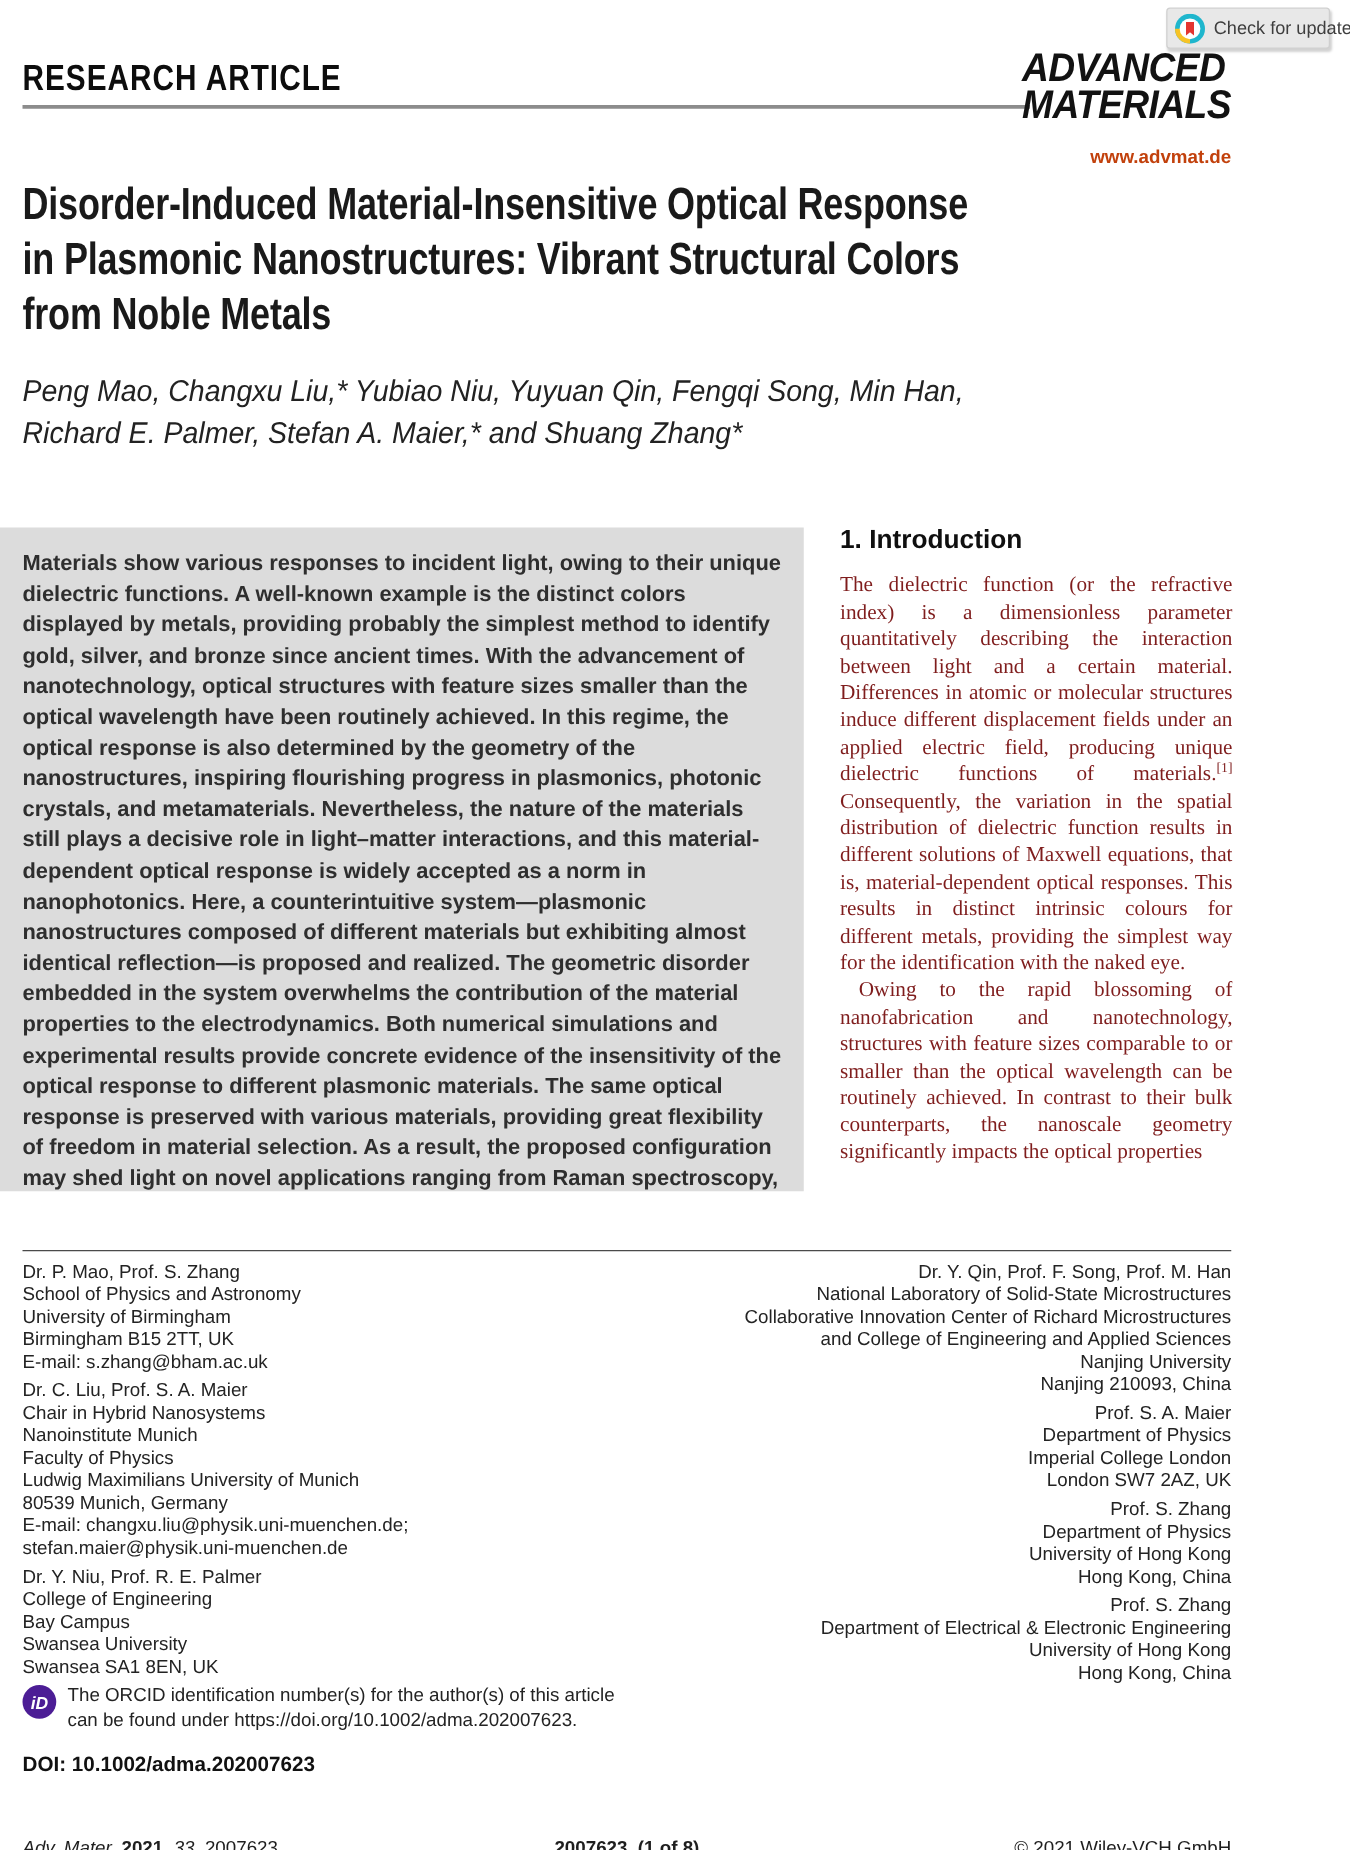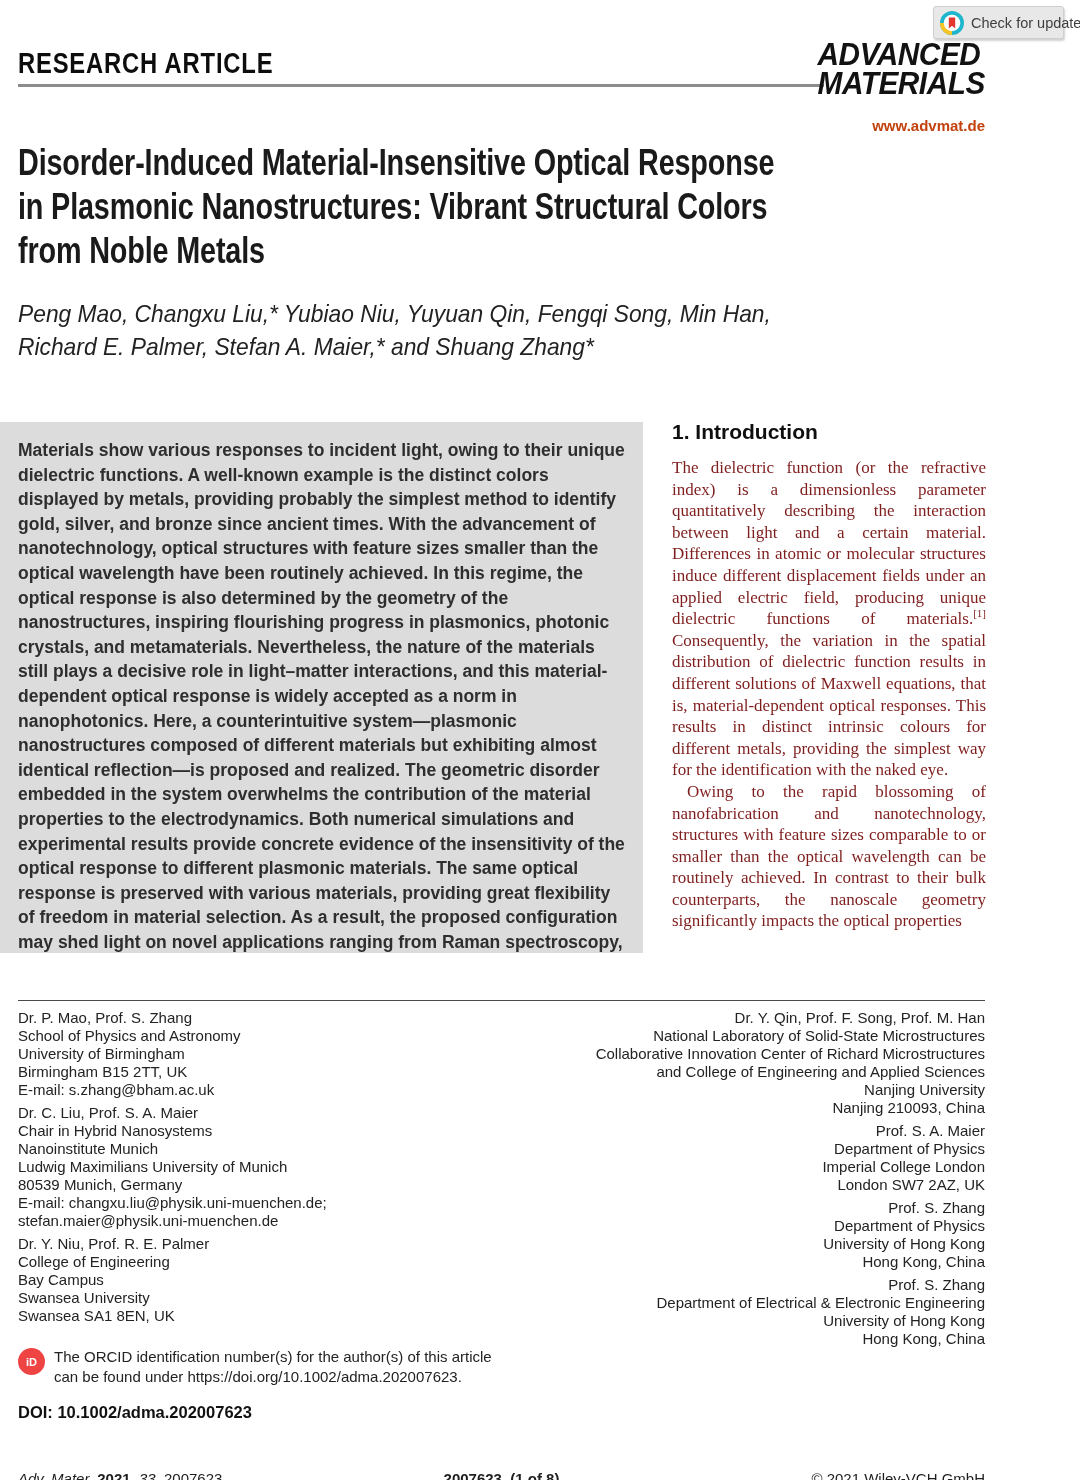--- a/index.html
+++ b/index.html
@@ -56,23 +56,24 @@
   .affil-rule { position:absolute; top:1000px; left:18px; width:967px; height:1px; background:#4a4a4a; }
   .affils { position:absolute; top:1009px; left:18px; width:967px; display:flex; }
   .affil-col-left { width:499px; flex:0 0 auto; }
   .affil-col-right { width:468px; flex:0 0 auto;text-align:right; }
   .affil-group { margin-bottom:5px; }
   .affil-line { font-size:15px; line-height:18px; color:#232323; }
 
   
   .orcid-row { position:absolute; top:1347px; left:18px; width:500px; display:flex; gap:9px; }
   .orcid-icon {
-    flex:0 0 auto; width:27px; height:27px; border-radius:50%; background:#ef4444;
-    color:#ffffff; font-weight:bold; font-size:11px; display:flex; align-items:center; justify-content:center;
+    flex:0 0 auto; width:27px; height:27px; border-radius:50%; background:#4c1d95;
+    color:#ffffff; font-weight:bold; font-size:14px; display:flex; align-items:center; justify-content:center;
     margin-top:1px;
+    font-style:italic;
   }
   .orcid-note { margin:0; font-size:15px; line-height:19.5px; color:#232323; width:455px; }
   .doi { position:absolute; top:1403px; left:18px; font-weight:bold; font-size:16.5px; color:#111; }
 
   
   .footer { position:absolute; top:1450px; left:18px; width:967px; display:flex; align-items:baseline; font-size:15px; color:#1e1e1e; }
   .footer-left { width:330px; flex:0 0 auto;margin-top:20px; }
   .footer-center { width:307px; flex:0 0 auto; text-align:center; font-weight:bold; white-space:pre; }
   .footer-right { width:330px; flex:0 0 auto; text-align:right; }
   .it { font-style:italic; }
@@ -131,20 +132,21 @@
         <div class="affil-line">Dr. P. Mao, Prof. S. Zhang</div>
         <div class="affil-line">School of Physics and Astronomy</div>
         <div class="affil-line">University of Birmingham</div>
         <div class="affil-line">Birmingham B15 2TT, UK</div>
         <div class="affil-line">E-mail: s.zhang@bham.ac.uk</div>
       </div>
       <div class="affil-group">
         <div class="affil-line">Dr. C. Liu, Prof. S. A. Maier</div>
         <div class="affil-line">Chair in Hybrid Nanosystems</div>
         <div class="affil-line">Nanoinstitute Munich</div>
+        <div class="affil-line">Faculty of Physics</div>
         <div class="affil-line">Ludwig Maximilians University of Munich</div>
         <div class="affil-line">80539 Munich, Germany</div>
         <div class="affil-line">E-mail: changxu.liu@physik.uni-muenchen.de;</div>
         <div class="affil-line">stefan.maier@physik.uni-muenchen.de</div>
       </div>
       <div class="affil-group">
         <div class="affil-line">Dr. Y. Niu, Prof. R. E. Palmer</div>
         <div class="affil-line">College of Engineering</div>
         <div class="affil-line">Bay Campus</div>
         <div class="affil-line">Swansea University</div>

